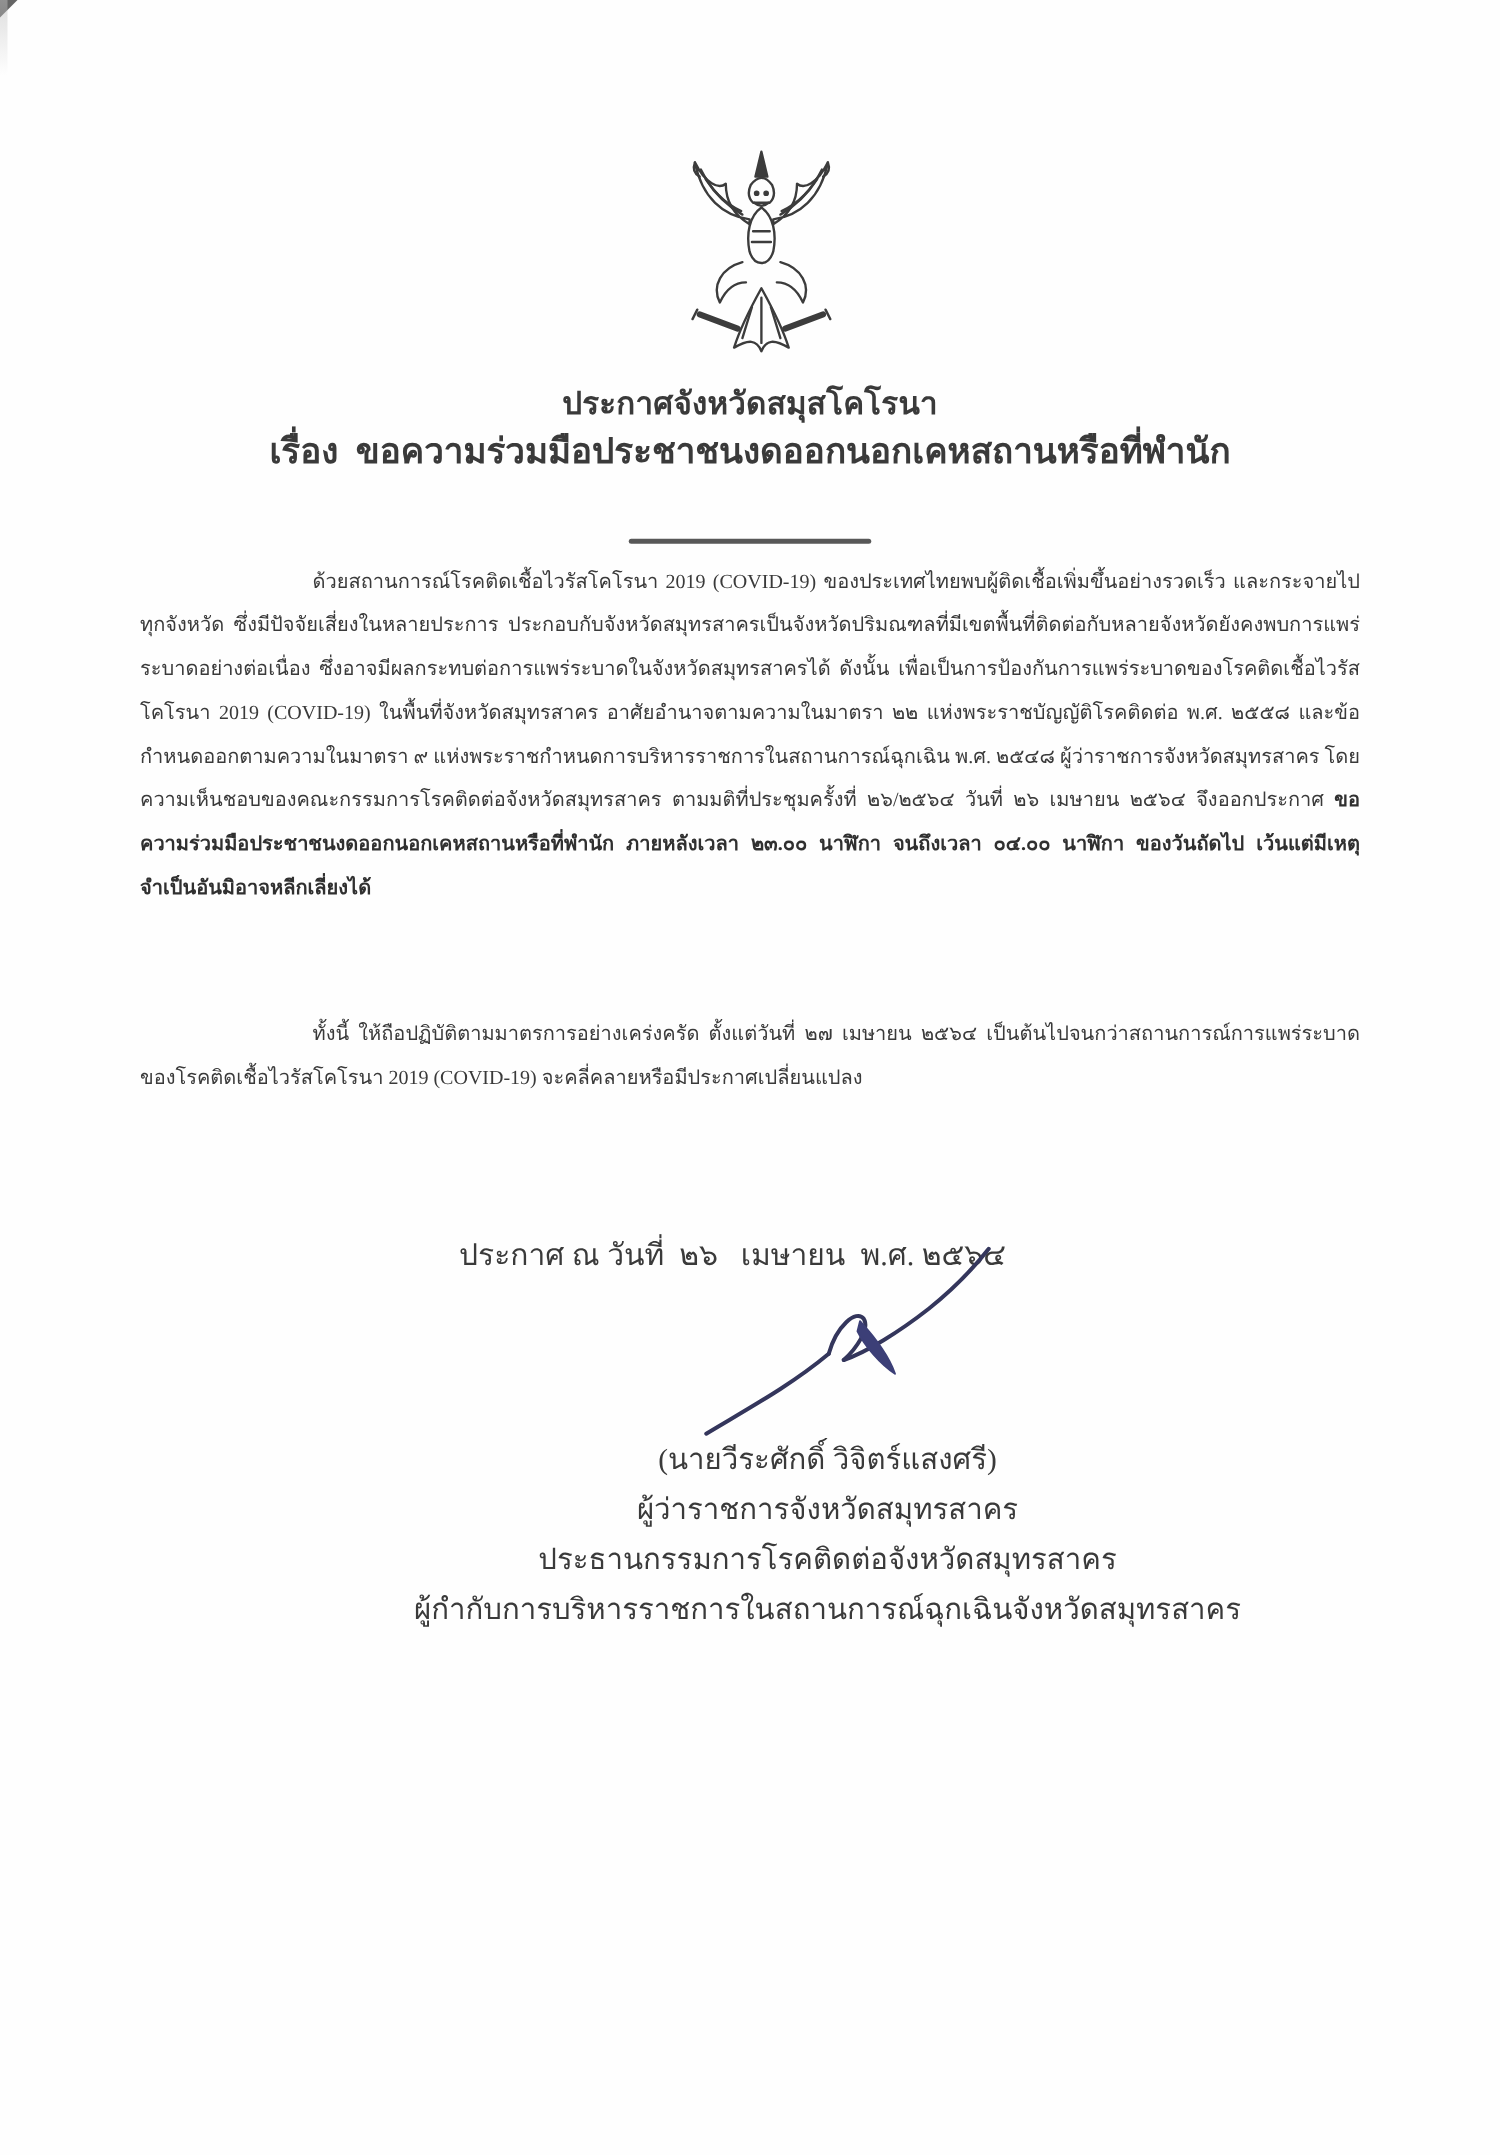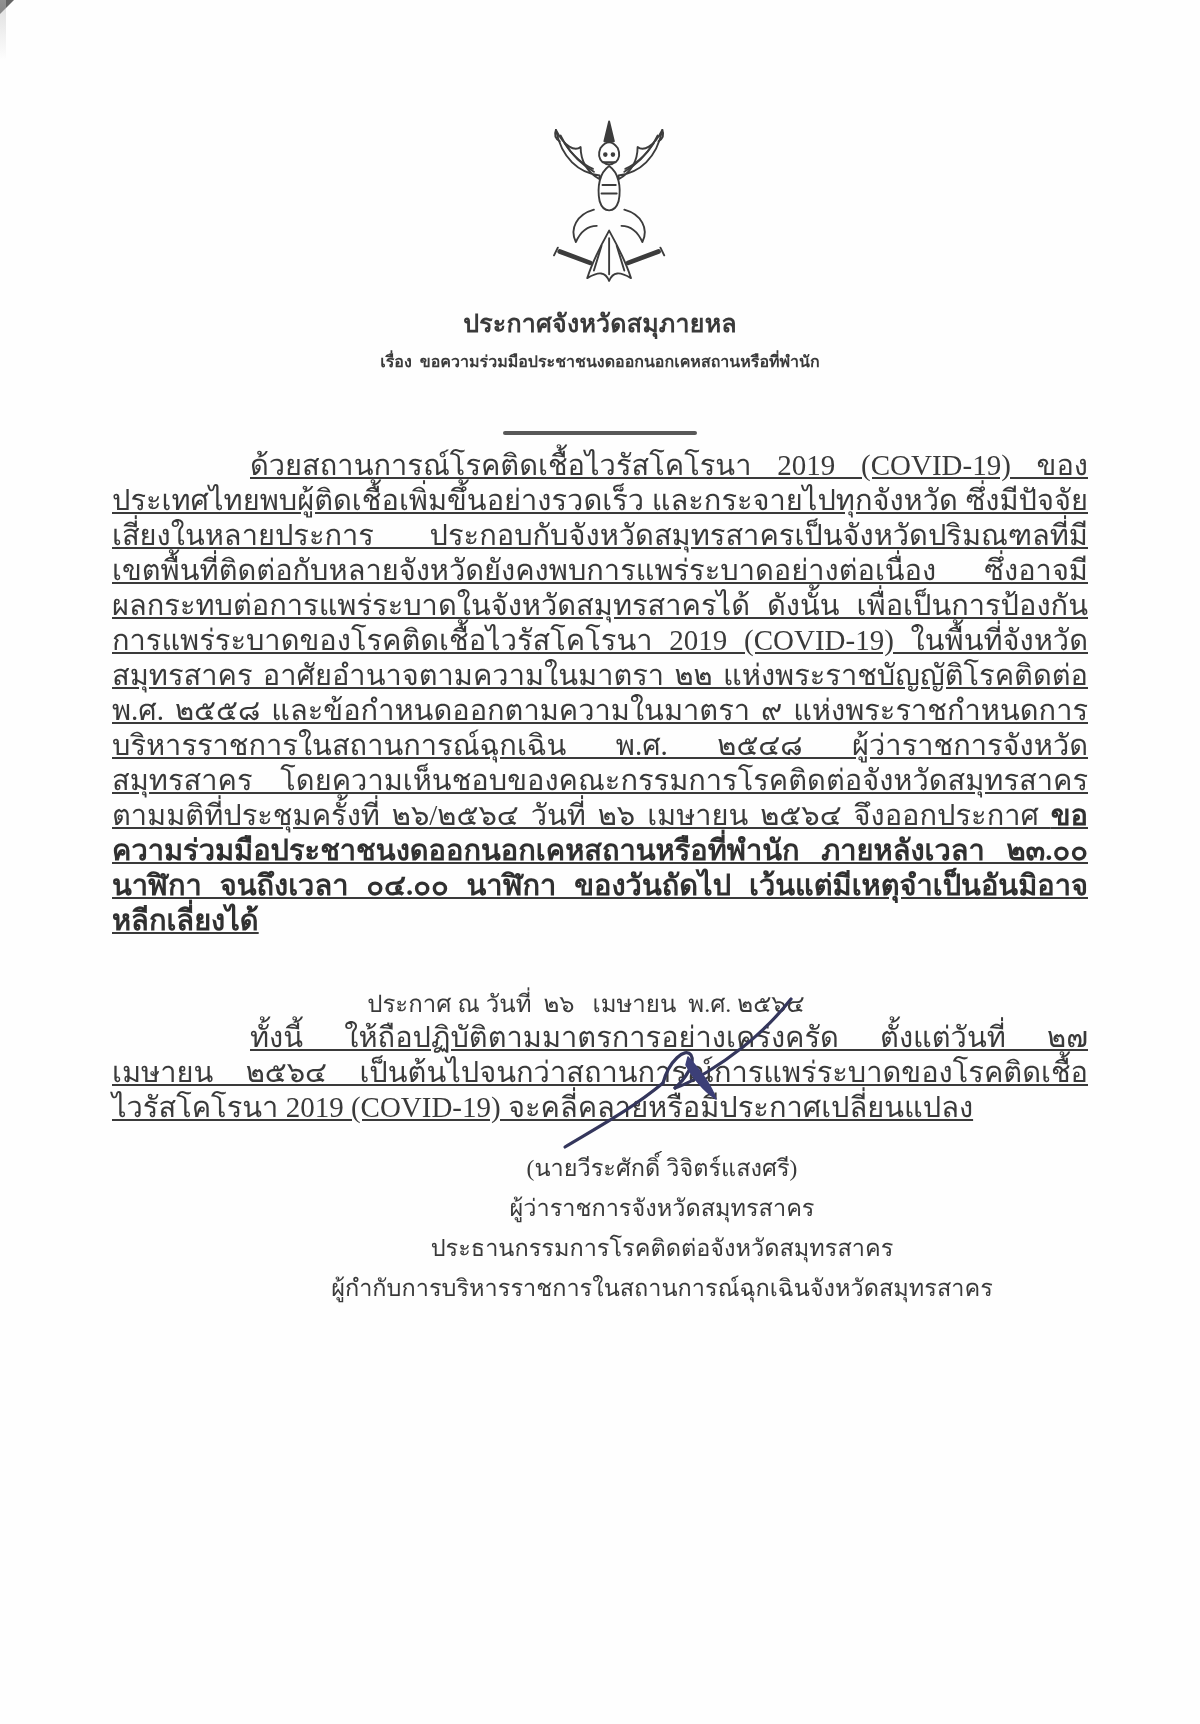--- a/index.html
+++ b/index.html
@@ -27,31 +27,30 @@
     position:absolute;top:116px;left:50%;
     transform:translateX(-44%);
     width:152px;height:176px;
   }
   .emblem svg{width:100%;height:100%;}
   .title-block{
     position:absolute;top:306px;left:0;width:100%;
     text-align:center;line-height:36px;
   }
   .doc-title{font-size:25px;font-weight:600;letter-spacing:.2px;}
-  .doc-subject{font-size:16px;font-weight:600;white-space:pre-wrap;margin-top:2px;}
+  .doc-subject{font-size:28px;font-weight:600;white-space:pre-wrap;margin-top:2px;}
   .divider{
     position:absolute;top:431px;left:50%;
     transform:translateX(-50%);
     width:194px;height:4px;background:#585858;border-radius:2px;
   }
   .body-text{
     position:absolute;top:448px;left:112px;width:976px;
-    font-size:29px;line-height:35px;
+    font-size:16px;line-height:35px;
     text-align:justify;
-    text-decoration:underline;
   }
   .body-text p{margin:0;text-indent:138px;}
   .body-text p+p{margin-top:82px;}
   .emphasis{font-weight:700;color:#303030;}
   .issued-line{
     position:absolute;top:984px;left:-14px;width:100%;
     text-align:center;font-size:24px;white-space:pre-wrap;
   }
   .signature{
     position:absolute;top:985px;left:545px;
@@ -101,21 +100,21 @@
       <path d="M28 140 L 60 152" stroke-width="5"></path>
       <path d="M132 140 L 100 152" stroke-width="5"></path>
       <path d="M26 136 l-4 8 M134 136 l4 8"></path>
 
       <path d="M80 118 C 70 136 62 152 57 168 C 69 161 76 161 80 171 C 84 161 91 161 103 168 C 98 152 90 136 80 118 Z"></path>
       <path d="M80 126 v38 M72 134 l-8 26 M88 134 l8 26"></path>
     </svg>
   </div>
 
   <div class="title-block">
-    <div class="doc-title">ประกาศจังหวัดสมุภายหล</div>
+    <div class="doc-title">ประกาศจังหวัดสมุสโคโรนา</div>
     <div class="doc-subject">เรื่อง  ขอความร่วมมือประชาชนงดออกนอกเคหสถานหรือที่พำนัก</div>
   </div>
 
   <div class="divider"></div>
 
   <div class="body-text">
     <p><span>ด้วยสถานการณ์โรคติดเชื้อไวรัสโคโรนา 2019 (COVID-19) ของประเทศไทยพบผู้ติดเชื้อเพิ่มขึ้นอย่างรวดเร็ว และกระจายไปทุกจังหวัด ซึ่งมีปัจจัยเสี่ยงในหลายประการ ประกอบกับจังหวัดสมุทรสาครเป็นจังหวัดปริมณฑลที่มีเขตพื้นที่ติดต่อกับหลายจังหวัดยังคงพบการแพร่ระบาดอย่างต่อเนื่อง ซึ่งอาจมีผลกระทบต่อการแพร่ระบาดในจังหวัดสมุทรสาครได้ ดังนั้น เพื่อเป็นการป้องกันการแพร่ระบาดของโรคติดเชื้อไวรัสโคโรนา 2019 (COVID-19) ในพื้นที่จังหวัดสมุทรสาคร อาศัยอำนาจตามความในมาตรา ๒๒ แห่งพระราชบัญญัติโรคติดต่อ พ.ศ. ๒๕๕๘ และข้อกำหนดออกตามความในมาตรา ๙ แห่งพระราชกำหนดการบริหารราชการในสถานการณ์ฉุกเฉิน พ.ศ. ๒๕๔๘ ผู้ว่าราชการจังหวัดสมุทรสาคร โดยความเห็นชอบของคณะกรรมการโรคติดต่อจังหวัดสมุทรสาคร ตามมติที่ประชุมครั้งที่ ๒๖/๒๕๖๔ วันที่ ๒๖ เมษายน ๒๕๖๔ จึงออกประกาศ </span><span class="emphasis">ขอความร่วมมือประชาชนงดออกนอกเคหสถานหรือที่พำนัก ภายหลังเวลา ๒๓.๐๐ นาฬิกา จนถึงเวลา ๐๔.๐๐ นาฬิกา ของวันถัดไป เว้นแต่มีเหตุจำเป็นอันมิอาจหลีกเลี่ยงได้</span></p>
     <p>ทั้งนี้ ให้ถือปฏิบัติตามมาตรการอย่างเคร่งครัด ตั้งแต่วันที่ ๒๗ เมษายน ๒๕๖๔ เป็นต้นไปจนกว่าสถานการณ์การแพร่ระบาดของโรคติดเชื้อไวรัสโคโรนา 2019 (COVID-19) จะคลี่คลายหรือมีประกาศเปลี่ยนแปลง</p>
   </div>
 

